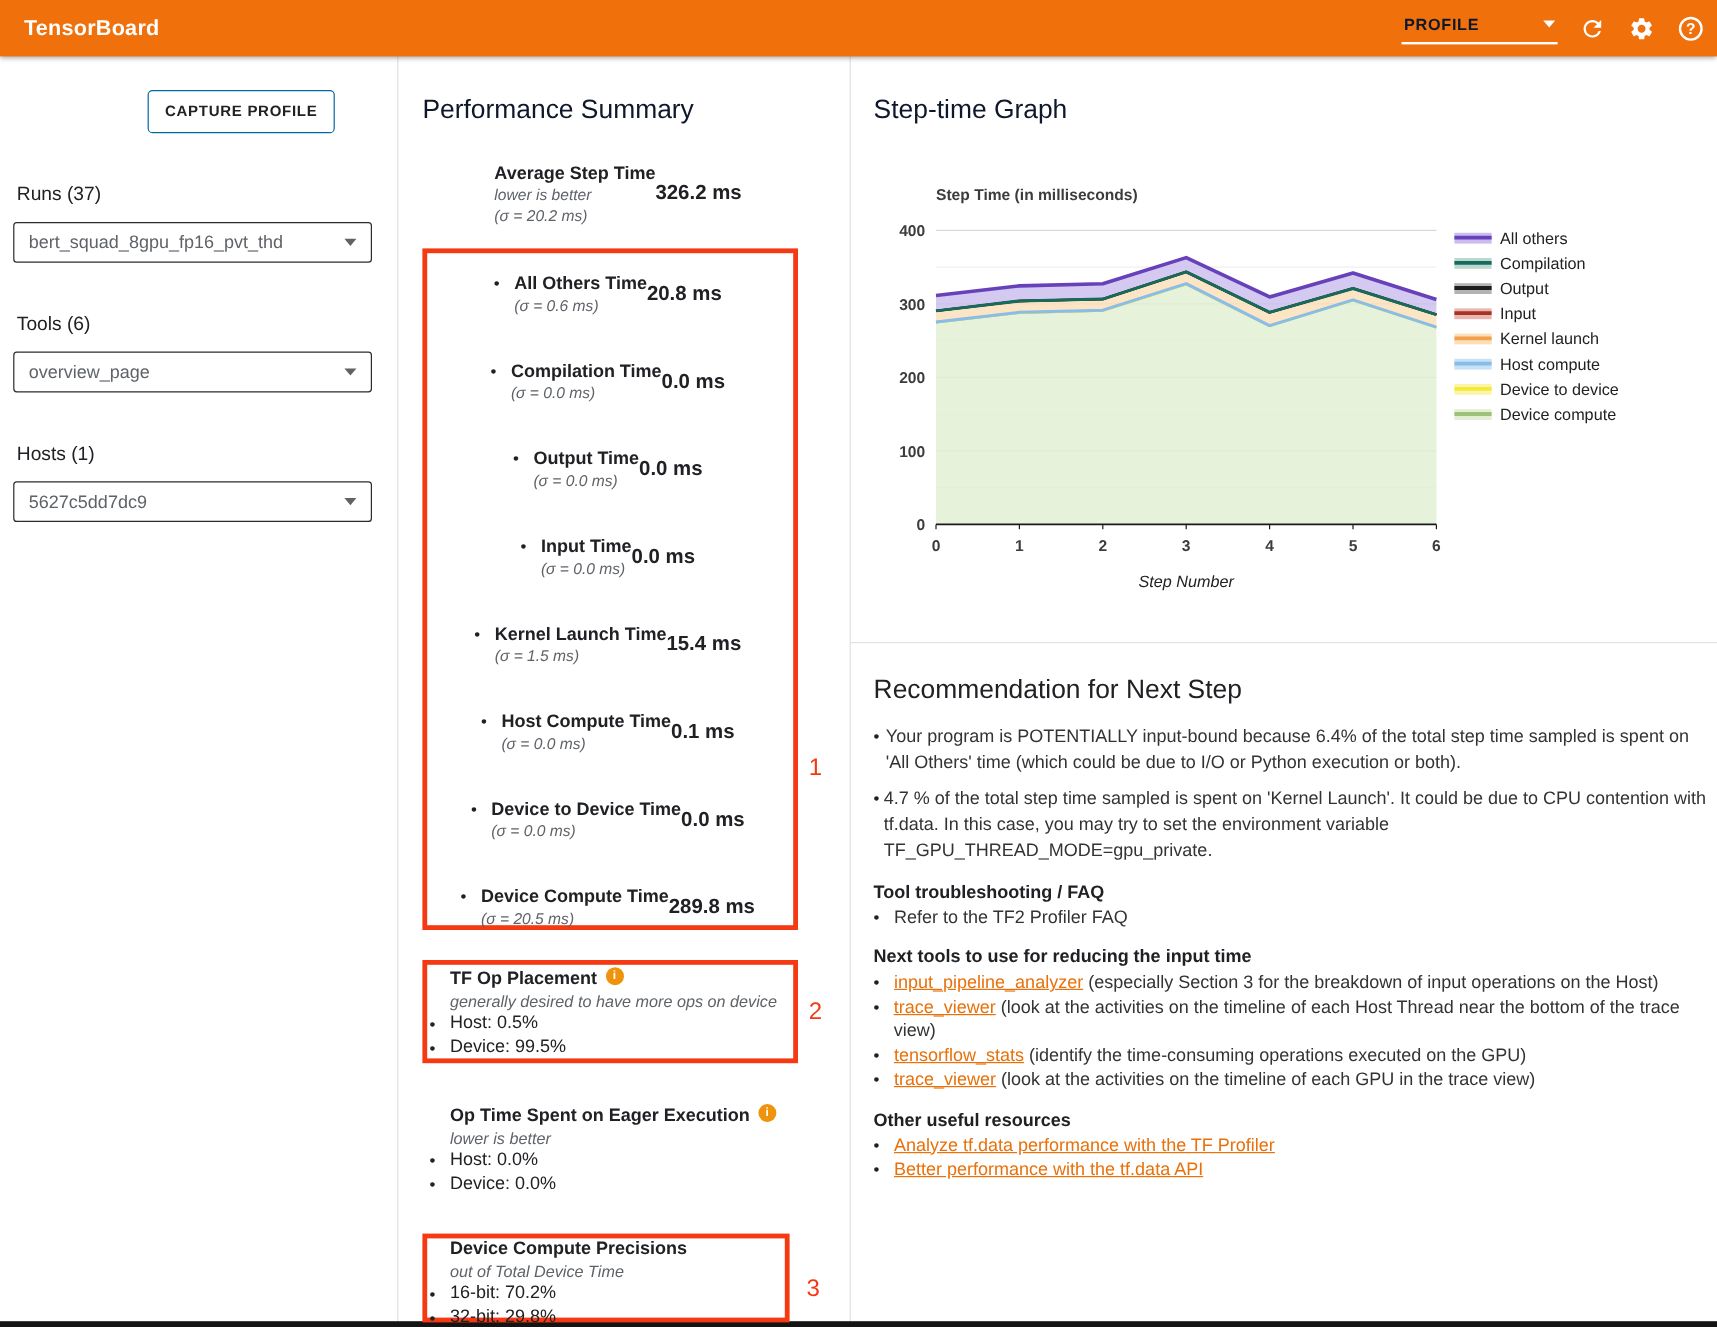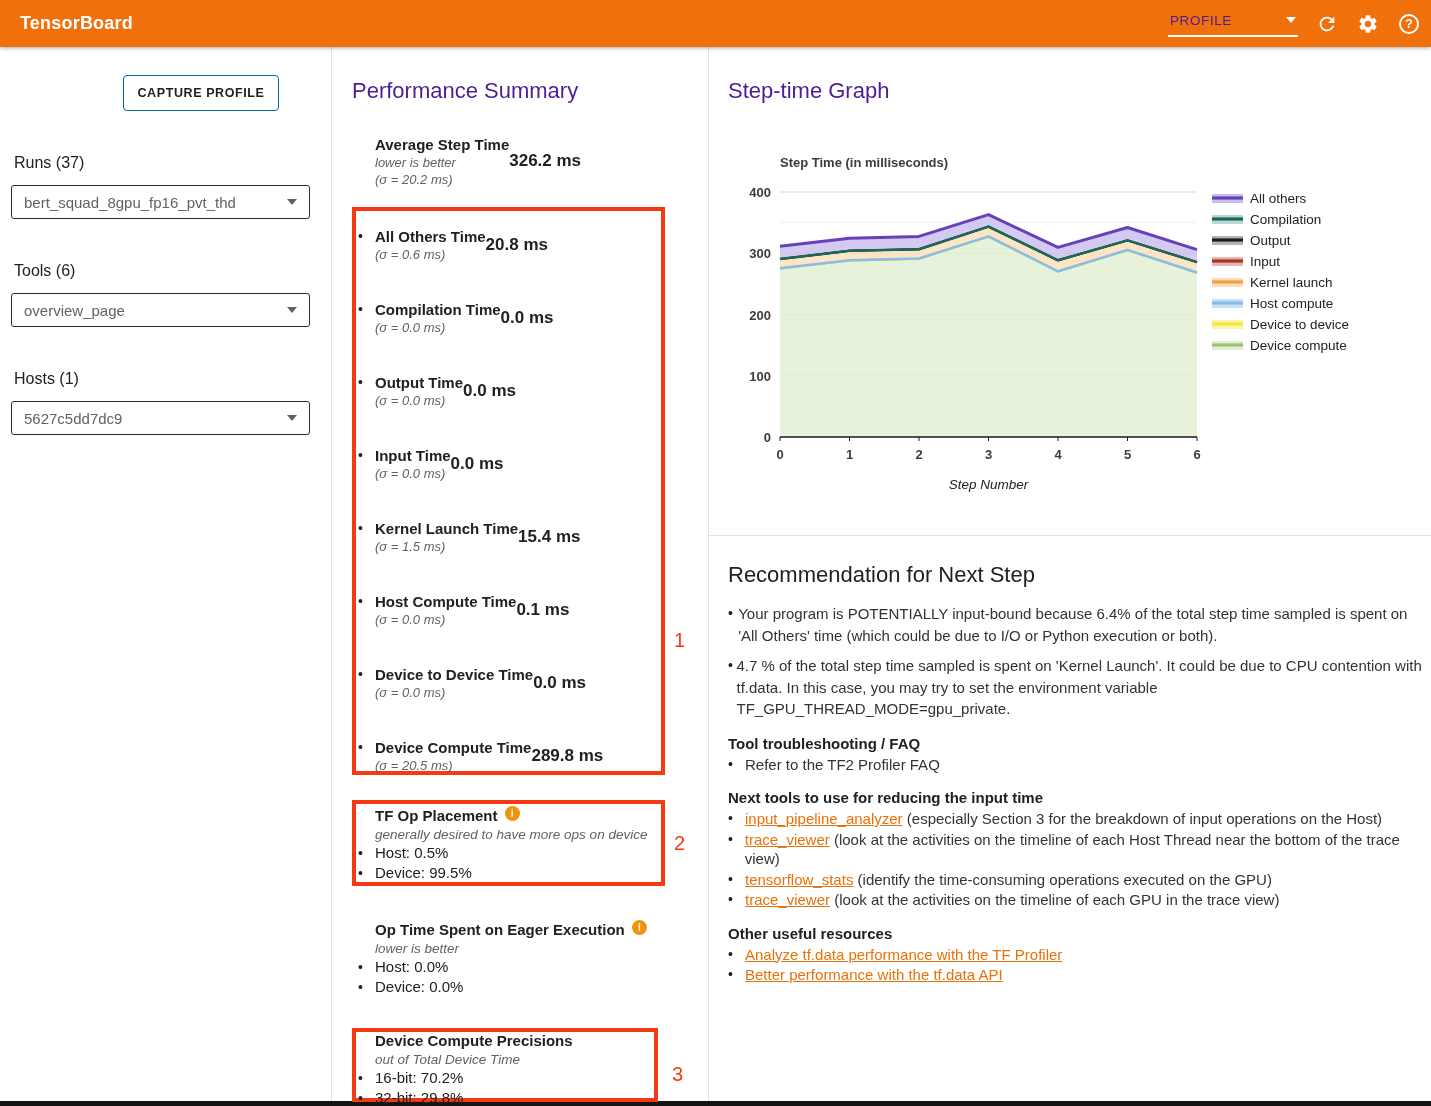--- a/index.html
+++ b/index.html
@@ -20,22 +20,22 @@
   
   .topbar{
     position:absolute;left:0;top:0;width:1431px;height:47px;
     background:var(--accent);display:flex;align-items:center;
     box-shadow:0 1px 4px rgba(0,0,0,.35);z-index:5;text-align:right;
   }
   .app-title{color:#fff;font-size:18px;font-weight:700;margin-left:20px;letter-spacing:.2px}
   .topbar-right{margin-left:auto;display:flex;align-items:center;margin-right:10px}
   .profile-select{
     width:130px;display:flex;align-items:center;justify-content:space-between;
-    border-bottom:2px solid #fff;padding:2px 2px 7px 2px;color:#4c1d95;
-    font-size:13.5px;font-weight:400;letter-spacing:.6px;cursor:pointer;gap:45px;
+    border-bottom:2px solid #fff;padding:2px 2px 7px 2px;color:#0f172a;
+    font-size:13.5px;font-weight:700;letter-spacing:.6px;cursor:pointer;gap:45px;
   }
   .caret-white{width:0;height:0;border-left:5px solid transparent;border-right:5px solid transparent;border-top:6px solid #fff}
   .tb-icon{width:24px;height:24px;margin-left:17px;display:flex;align-items:center;justify-content:center;cursor:pointer}
   .help-circle{
     width:20px;height:20px;border:2px solid #fff;border-radius:50%;
     color:#fff;font-size:13px;font-weight:700;display:flex;align-items:center;justify-content:center;
   }
   
   .vdiv{position:absolute;top:47px;bottom:0;width:1px;background:#e2e2e2}
   .hdiv{position:absolute;height:1px;background:#e2e2e2}
@@ -49,22 +49,22 @@
   }
   .side-label{position:absolute;left:14px;font-size:16px;font-weight:500;color:#202124}
   .sbox{
     position:absolute;left:11px;width:299px;height:34px;
     border:1px solid #2b2b2b;border-radius:3px;background:#fff;
     display:flex;align-items:center;justify-content:space-between;
     padding:0 12px;color:var(--sub);font-size:15px;cursor:pointer;
   }
   .caret-gray{width:0;height:0;border-left:5px solid transparent;border-right:5px solid transparent;border-top:6px solid #5f6368}
   
-  .col-title{position:absolute;font-size:22px;font-weight:500;color:#4c1d95}
-  .metric-row{position:absolute;left:358px;width:297px;display:flex;justify-content:flex-start;align-items:center}
+  .col-title{position:absolute;font-size:22px;font-weight:500;color:#0f172a}
+  .metric-row{position:absolute;left:358px;width:297px;display:flex;justify-content:center;align-items:center}
   .m-left{display:flex}
   .m-bullet{width:17px;font-size:14px;color:#202124;line-height:19px}
   .m-label{font-weight:700;font-size:15px;line-height:19px;color:#202124}
   .m-sigma,.blk-sub{font-style:italic;color:var(--sub);font-size:13px;line-height:17px}
   .m-value{font-weight:700;font-size:17px;color:#202124;white-space:nowrap}
   .ann-box{position:absolute;border:4px solid var(--ann);background:transparent;pointer-events:none}
   .ann-num{position:absolute;color:var(--ann);font-size:20px;line-height:20px}
   .blk{position:absolute;left:358px;width:302px}
   .blk-head{font-weight:700;font-size:15px;line-height:19px;margin-left:17px;display:flex;}
   .blk-sub{margin-left:17px;font-size:13.5px;margin-top:1px}

